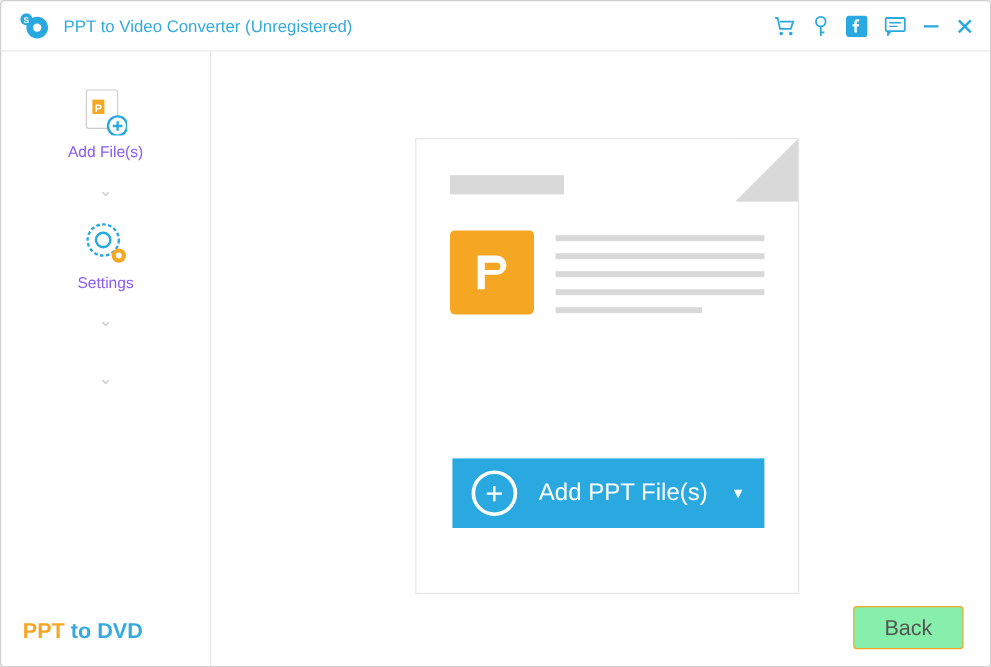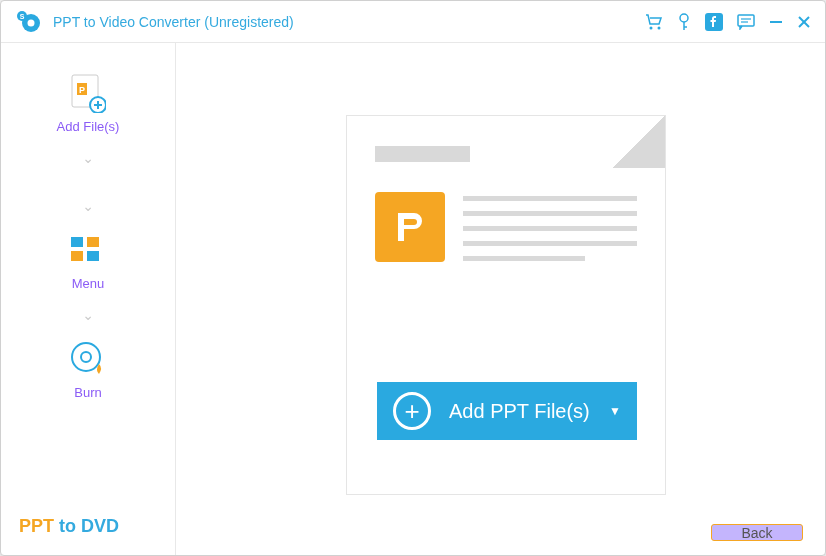--- a/index.html
+++ b/index.html
@@ -67,22 +67,22 @@
   display: flex; align-items: center; justify-content: center;
   font-size: 26px; font-weight: 300;
 }
 .add-btn .btn-label { font-size: 20px; flex: 1; }
 .add-btn .arrow { font-size: 12px; }
 .footer {
   margin-top: auto; display: flex; justify-content: flex-end;
   padding: 14px 22px;
 }
 .back-btn {
-  width: 92px; height: 17px; border: 1px solid #f5a623; border-radius: 3px;
-  background: #c4b5fd; color: #555; font-size: 14px; cursor: pointer;
+  width: 92px; height: 36px; border: 1px solid #f5a623; border-radius: 3px;
+  background: #86efac; color: #555; font-size: 18px; cursor: pointer;
   display: flex; align-items: center; justify-content: center;
 }
 </style>
 </head>
 <body>
 
 <div class="window">
 
   <div class="titlebar">
     <div class="app-logo">
@@ -150,47 +150,37 @@
             <circle cx="28" cy="32" r="8" fill="#fff" stroke="#2aa9e0" stroke-width="2"></circle>
             <line x1="28" y1="28" x2="28" y2="36" stroke="#2aa9e0" stroke-width="2"></line>
             <line x1="24" y1="32" x2="32" y2="32" stroke="#2aa9e0" stroke-width="2"></line>
           </svg>
         </div>
         <div class="side-label">Add File(s)</div>
       </div>
 
       <div class="sep">⌄</div>
 
-
-      <div class="sep">⌄</div>
-
-      <div class="side-item">
-        <div class="side-icon">
-          <svg width="38" height="30" viewBox="0 0 38 30">
-            <rect x="2" y="2" width="12" height="10" fill="#2aa9e0"></rect>
-            <rect x="18" y="2" width="12" height="10" fill="#f5a623"></rect>
-            <rect x="2" y="16" width="12" height="10" fill="#f5a623"></rect>
-            <rect x="18" y="16" width="12" height="10" fill="#2aa9e0"></rect>
-          </svg>
-        </div>
-        <div class="side-label">Menu</div>
-      </div>
-
-      <div class="sep">⌄</div>
-
       <div class="side-item">
         <div class="side-icon">
           <svg width="38" height="38" viewBox="0 0 38 38">
-            <circle cx="17" cy="17" r="14" stroke="#2aa9e0" stroke-width="2" fill="none"></circle>
-            <circle cx="17" cy="17" r="5" stroke="#2aa9e0" stroke-width="2" fill="none"></circle>
-            <path d="M30 24 Q34 28 30 34 Q26 30 30 24" fill="#f5a623"></path>
-          </svg>
-        </div>
-        <div class="side-label">Burn</div>
-      </div>
+            <circle cx="17" cy="17" r="13" stroke="#2aa9e0" stroke-width="2" fill="none" stroke-dasharray="3 2"></circle>
+            <circle cx="17" cy="17" r="6" stroke="#2aa9e0" stroke-width="2" fill="none"></circle>
+            <circle cx="30" cy="30" r="6" fill="#f5a623"></circle>
+            <circle cx="30" cy="30" r="2.5" fill="#fff"></circle>
+          </svg>
+        </div>
+        <div class="side-label">Settings</div>
+      </div>
+
+      <div class="sep">⌄</div>
+
+
+      <div class="sep">⌄</div>
+
 
       <div class="brand">
         <span class="p1">PPT </span><span class="p2">to DVD</span>
       </div>
     </div>
 
     <div class="main">
       <div class="drop-area">
         <div class="page-preview">
           <div class="fold"></div>

